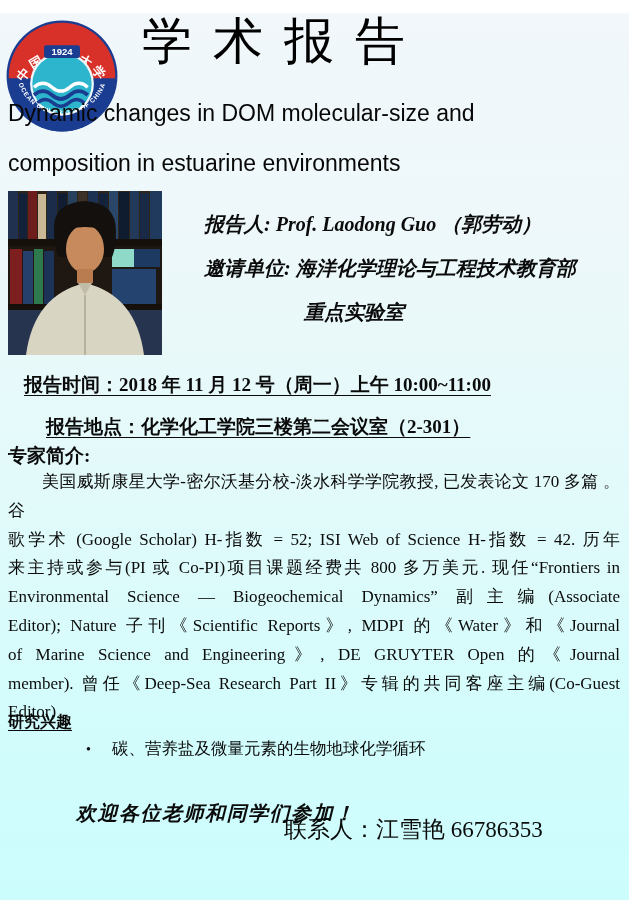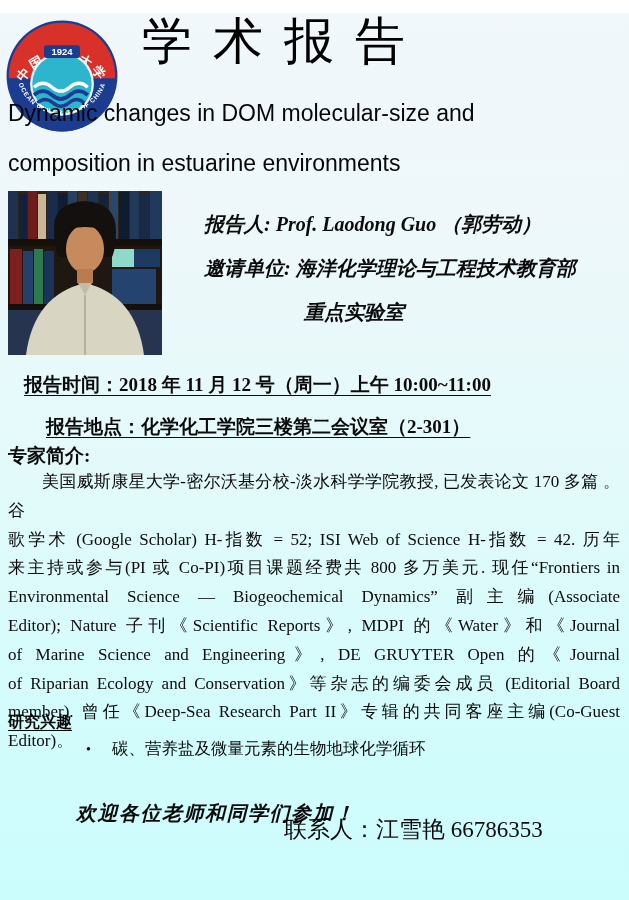--- a/index.html
+++ b/index.html
@@ -181,21 +181,20 @@
 
   <div class="abs section-label expert-label">专家简介:</div>
 
   <div class="abs bio">
     <div class="bio-line first">美国威斯康星大学-密尔沃基分校-淡水科学学院教授, 已发表论文 170 多篇 。谷</div>
     <div class="bio-line">歌学术 (Google Scholar) H-指数 = 52;  ISI Web of Science H-指数 = 42. 历年</div>
     <div class="bio-line">来主持或参与(PI 或 Co-PI)项目课题经费共 800 多万美元. 现任“Frontiers in</div>
     <div class="bio-line">Environmental Science — Biogeochemical Dynamics” 副主编(Associate</div>
     <div class="bio-line">Editor); Nature 子刊《Scientific Reports》, MDPI 的《Water》和《Journal</div>
     <div class="bio-line">of Marine Science and Engineering》, DE GRUYTER Open 的《Journal</div>
-    <div class="bio-line">of Riparian Ecology and Conservation》等杂志的编委会成员 (Editorial Board</div>
     <div class="bio-line">member). 曾任《Deep-Sea Research Part II》专辑的共同客座主编(Co-Guest</div>
     <div class="bio-line last">Editor)。</div>
   </div>
 
   <div class="abs interests-label">研究兴趣</div>
 
   <div class="abs bullet-row bullet-1">
     <span class="dot">•</span><span>碳、营养盐及微量元素的生物地球化学循环</span>
   </div>
 

